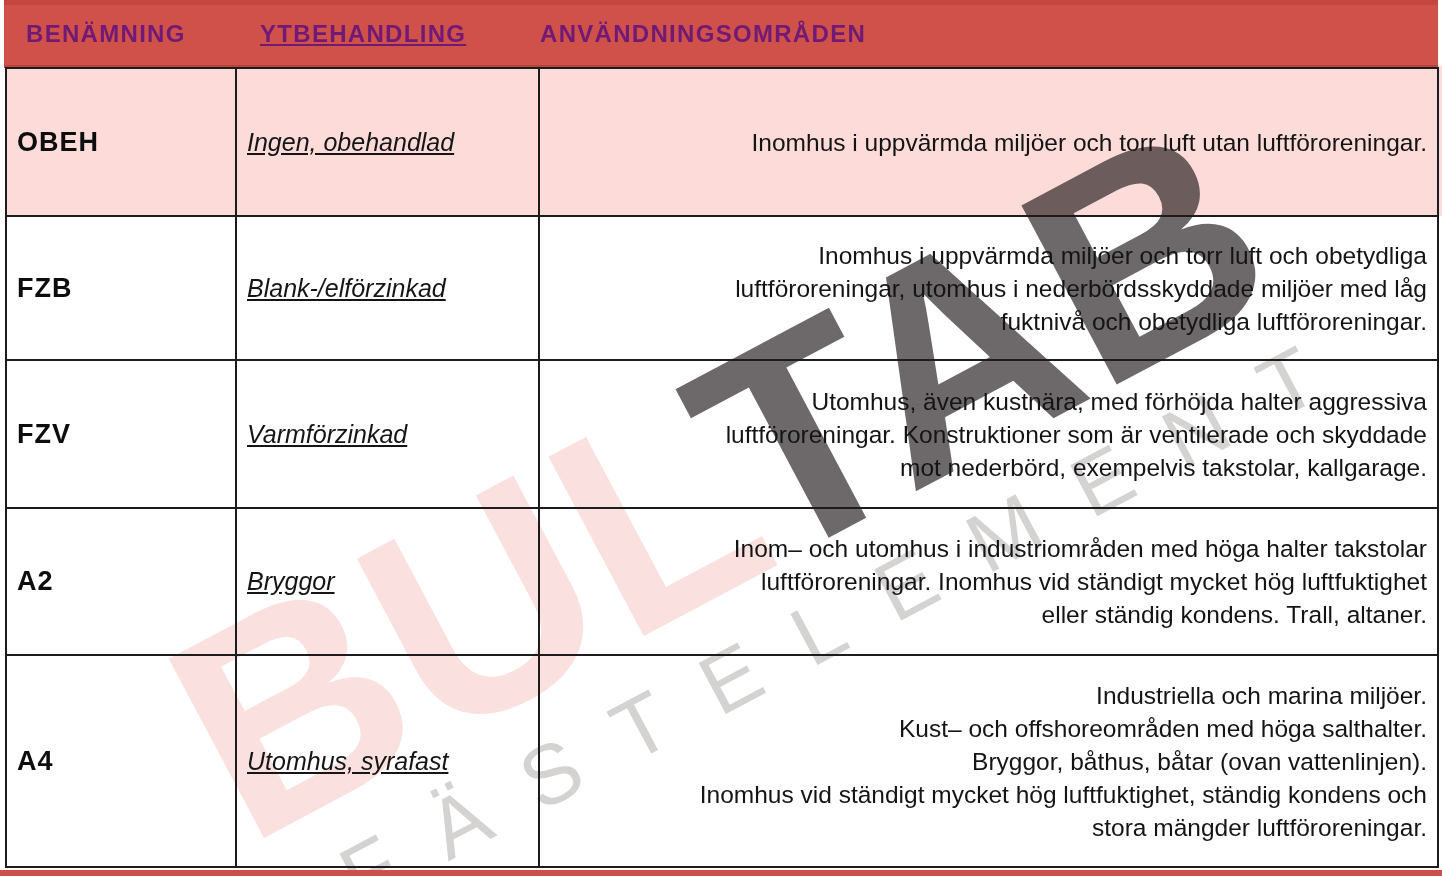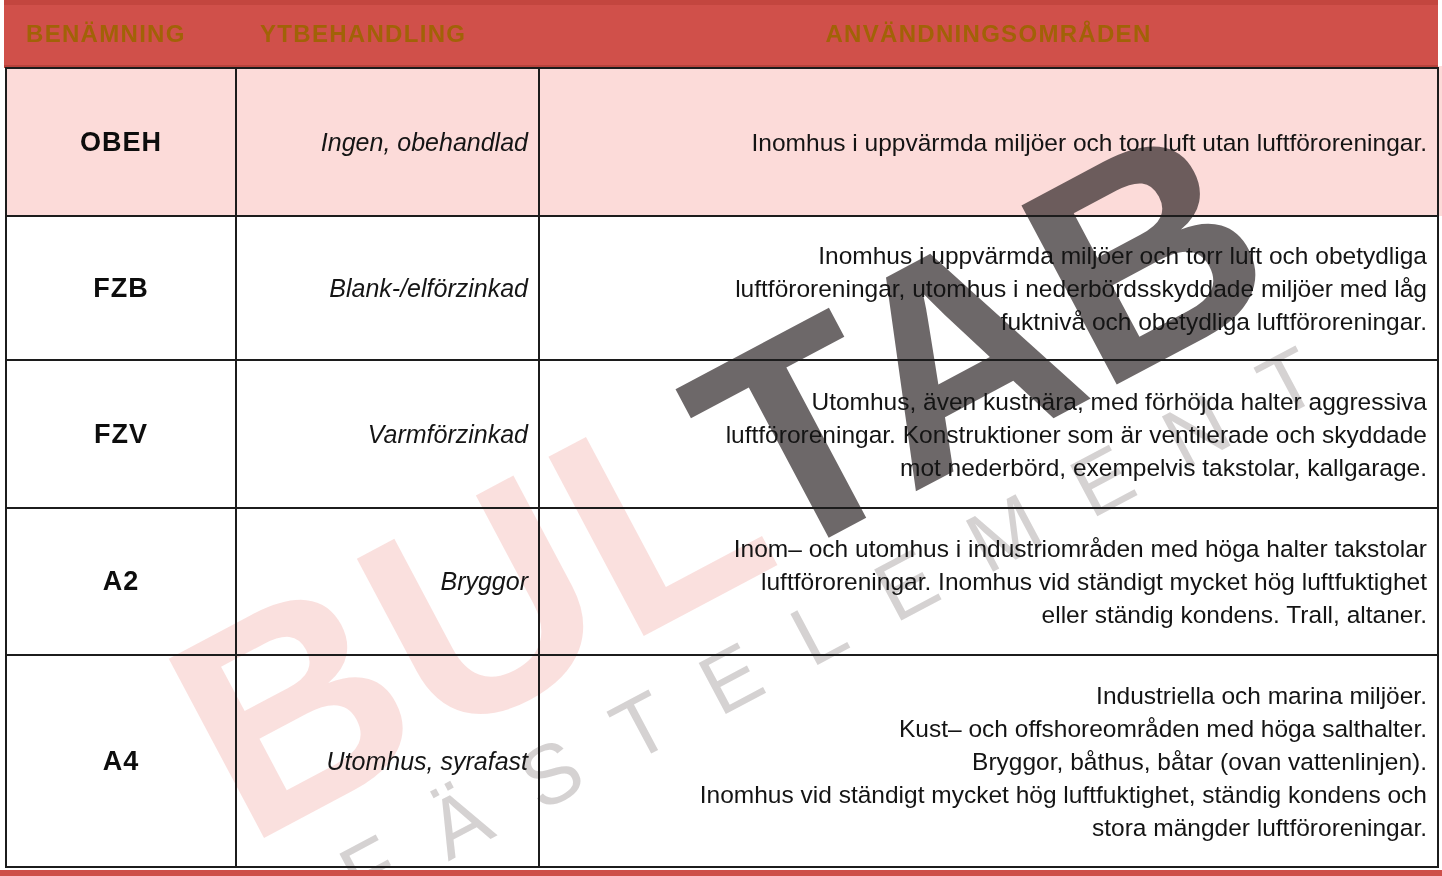--- a/index.html
+++ b/index.html
@@ -42,31 +42,31 @@
     background:#ce4f49; z-index:2;
   }
 
   
   table.sheet {
     position:absolute; left:5px; top:0; width:1432px; z-index:3;
     border-collapse:collapse; table-layout:fixed;
   }
   table.sheet th {
     border:none; vertical-align:middle;
-    color:#a16207; font-size:24px; font-weight:800; letter-spacing:1.3px;
+    color:#701a75; font-size:24px; font-weight:800; letter-spacing:1.3px;
   }
   th.h-name  { text-align:left; padding-left:20px; }
-  th.h-treat { text-align:left; padding-left:24px; }
-  th.h-usage { text-align:center; }
+  th.h-treat { text-align:left; padding-left:24px;text-decoration:underline; }
+  th.h-usage { text-align:left; }
   table.sheet td {
     border:2px solid #1c1c1c; vertical-align:middle; background:transparent;
     padding:4px 10px;
   }
-  td.c-name  { font-weight:bold; font-size:27px; letter-spacing:1px; text-align:center; color:#0d0d0d; }
-  td.c-treat { font-style:italic; font-size:25px; text-align:right; color:#151515; }
+  td.c-name  { font-weight:bold; font-size:27px; letter-spacing:1px; text-align:left; color:#0d0d0d; }
+  td.c-treat { font-style:italic; font-size:25px; text-align:left; color:#151515;text-decoration:underline; }
   td.c-usage { font-size:24.5px; line-height:33px; text-align:right; color:#141414; white-space:pre-line; }
 </style>
 </head>
 <body>
 
 <div class="stage">
 
   <div class="bg-row1"></div>
 
   <div class="watermark">

